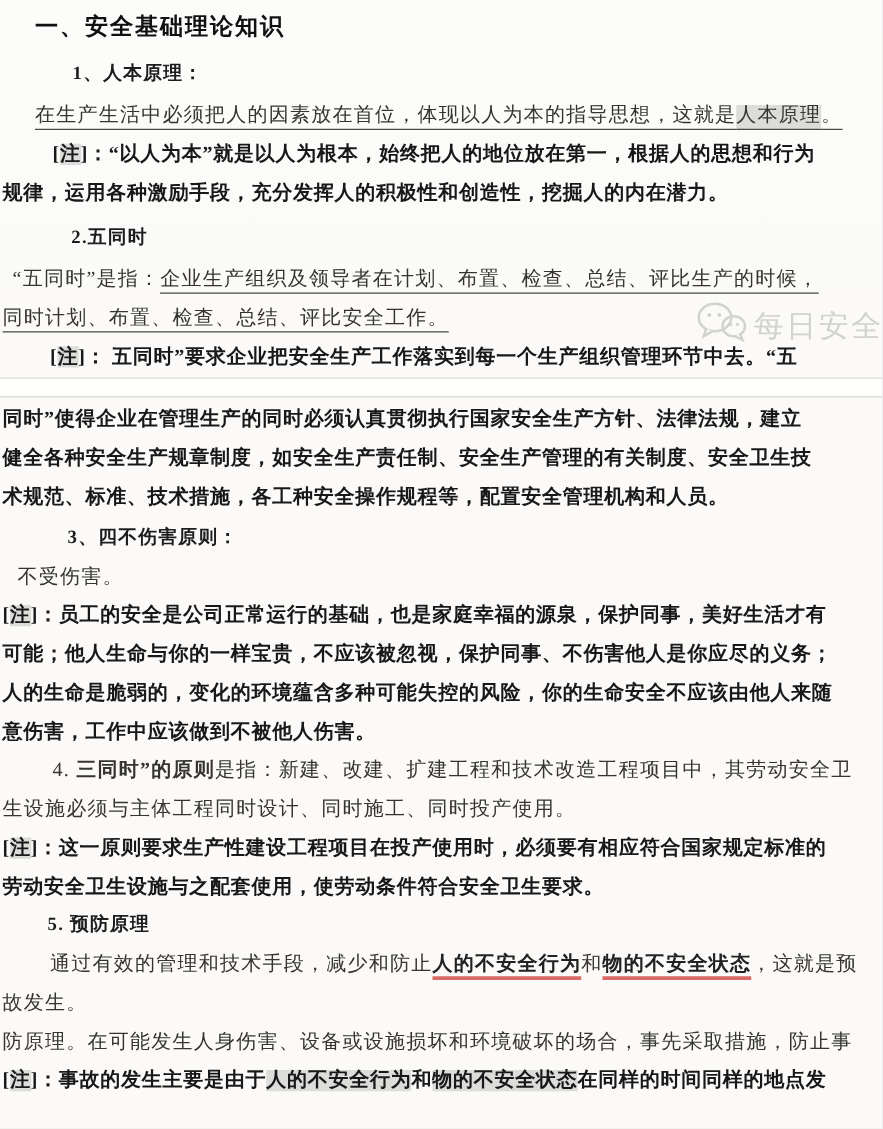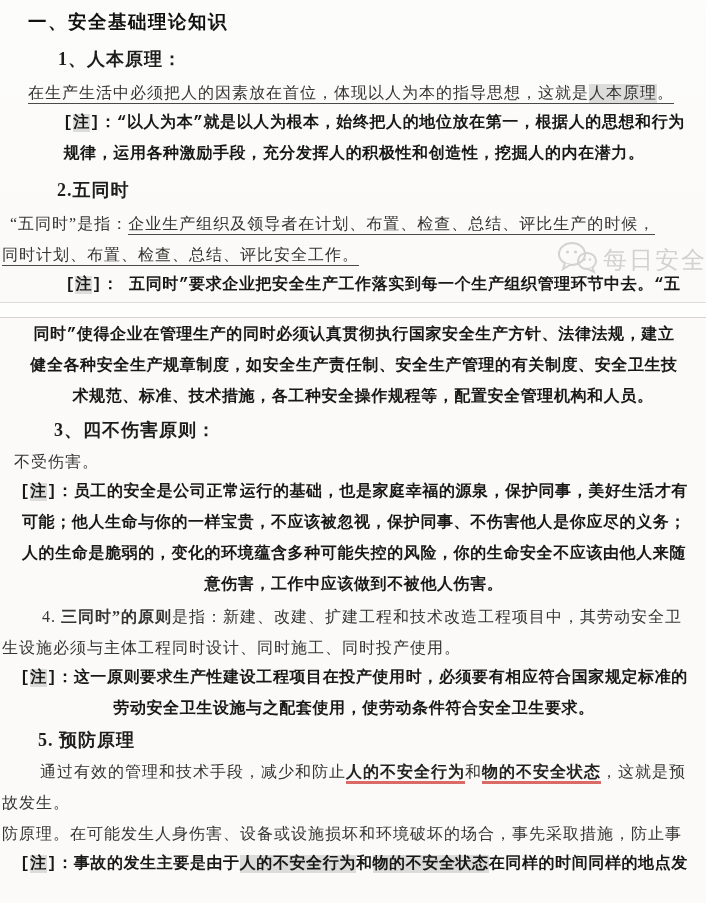--- a/index.html
+++ b/index.html
@@ -34,35 +34,34 @@
     font-size: 18.5px;
     color: #111111;
     letter-spacing: 1.5px;
     line-height: 34px;
     height: 34px;
   }
 
   .h2 {
     font-family: "Liberation Serif", "DejaVu Serif", serif;
     font-weight: 700;
-    font-size: 18px;
+    font-size: 15px;
     color: #1d1d1d;
   }
 
   .body {
     font-family: "Liberation Serif", "DejaVu Serif", serif;
     color: #35342f;
   }
 
   .note {
-    font-family: Liberation Mono, monospace;
+    font-family: Liberation Serif, serif;
     font-weight: 600;
     color: #181818;
     letter-spacing: 0.6px;
-    text-align: center;
   }
 
   .f-u  { border-bottom: 1.5px solid #4a4a46; padding-bottom: 2px; }
   .f-hl { background: #dcdcda; }
   .f-b  { font-weight: 700; }
   .f-redu {
     font-weight: 700;
     color: #222;
     border-bottom: 3px solid #d96a66;
     padding-bottom: 1px;
@@ -105,21 +104,21 @@
       <div class="line body" style="padding-left: 28px; margin-top: 2px;"><span class="f-u">在生产生活中必须把人的因素放在首位，体现以人为本的指导思想，这就是</span><span class="f-u f-hl">人本原理</span><span class="f-u">。</span></div>
       <div class="line note" style="padding-left: 42px;"><span>[</span><span class="f-hl">注</span><span>]：“以人为本”就是以人为根本，始终把人的地位放在第一，根据人的思想和行为</span></div>
       <div class="line note" style="padding-left: 2px;"><span>规律，运用各种激励手段，充分发挥人的积极性和创造性，挖掘人的内在潜力。</span></div>
       <div class="line h2" style="padding-left: 57px; margin-top: 5px;"><span>2.五同时</span></div>
       <div class="line body" style="padding-left: 10px; margin-top: 2px;"><span>“五同时”是指：</span><span class="f-u">企业生产组织及领导者在计划、布置、检查、总结、评比生产的时候，</span></div>
       <div class="line body" style="padding-left: 2px;"><span class="f-u">同时计划、布置、检查、总结、评比安全工作。</span></div>
       <div class="line note" style="padding-left: 40px;"><span>[</span><span class="f-hl">注</span><span>]：  五同时”要求企业把安全生产工作落实到每一个生产组织管理环节中去。“五</span></div>
       <div class="pagebreak"></div>
       <div class="line note" style="padding-left: 2px;"><span>同时”使得企业在管理生产的同时必须认真贯彻执行国家安全生产方针、法律法规，建立</span></div>
       <div class="line note" style="padding-left: 2px;"><span>健全各种安全生产规章制度，如安全生产责任制、安全生产管理的有关制度、安全卫生技</span></div>
-      <div class="line note" style="padding-left: 20px;"><span>术规范、标准、技术措施，各工种安全操作规程等，配置安全管理机构和人员。</span></div>
+      <div class="line note" style="padding-left: 2px;"><span>术规范、标准、技术措施，各工种安全操作规程等，配置安全管理机构和人员。</span></div>
       <div class="line h2" style="padding-left: 54px; margin-top: 2px;"><span>3、四不伤害原则：</span></div>
       <div class="line body" style="padding-left: 14px;"><span>不受伤害。</span></div>
       <div class="line note" style="padding-left: 2px;"><span>[</span><span class="f-hl">注</span><span>]：员工的安全是公司正常运行的基础，也是家庭幸福的源泉，保护同事，美好生活才有</span></div>
       <div class="line note" style="padding-left: 2px;"><span>可能；他人生命与你的一样宝贵，不应该被忽视，保护同事、不伤害他人是你应尽的义务；</span></div>
       <div class="line note" style="padding-left: 2px;"><span>人的生命是脆弱的，变化的环境蕴含多种可能失控的风险，你的生命安全不应该由他人来随</span></div>
       <div class="line note" style="padding-left: 2px;"><span>意伤害，工作中应该做到不被他人伤害。</span></div>
       <div class="line body" style="padding-left: 42px;"><span>4. </span><span class="f-b">三同时”的原则</span><span>是指：新建、改建、扩建工程和技术改造工程项目中，其劳动安全卫</span></div>
       <div class="line body" style="padding-left: 2px;"><span>生设施必须与主体工程同时设计、同时施工、同时投产使用。</span></div>
       <div class="line note" style="padding-left: 2px;"><span>[</span><span class="f-hl">注</span><span>]：这一原则要求生产性建设工程项目在投产使用时，必须要有相应符合国家规定标准的</span></div>
       <div class="line note" style="padding-left: 2px;"><span>劳动安全卫生设施与之配套使用，使劳动条件符合安全卫生要求。</span></div>

